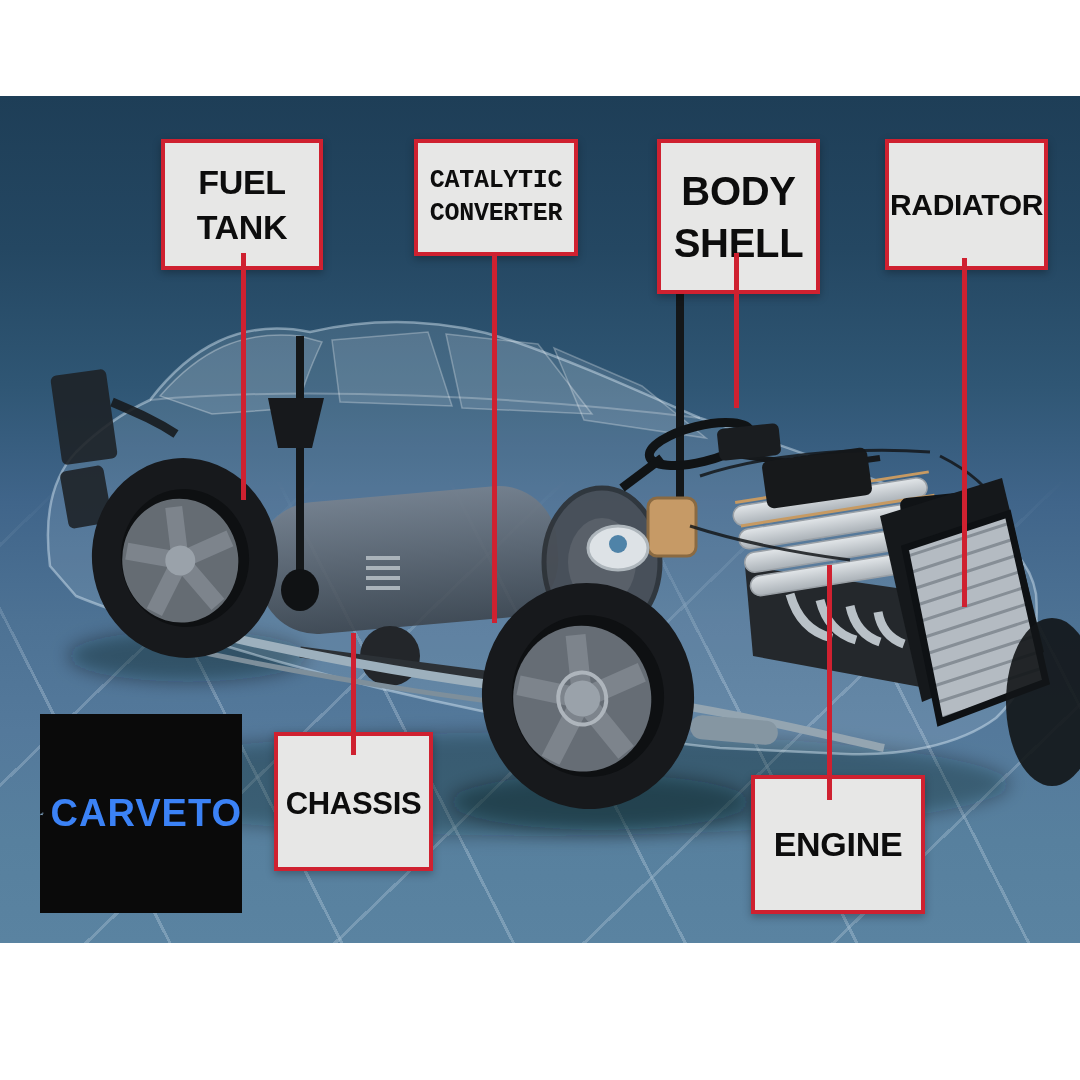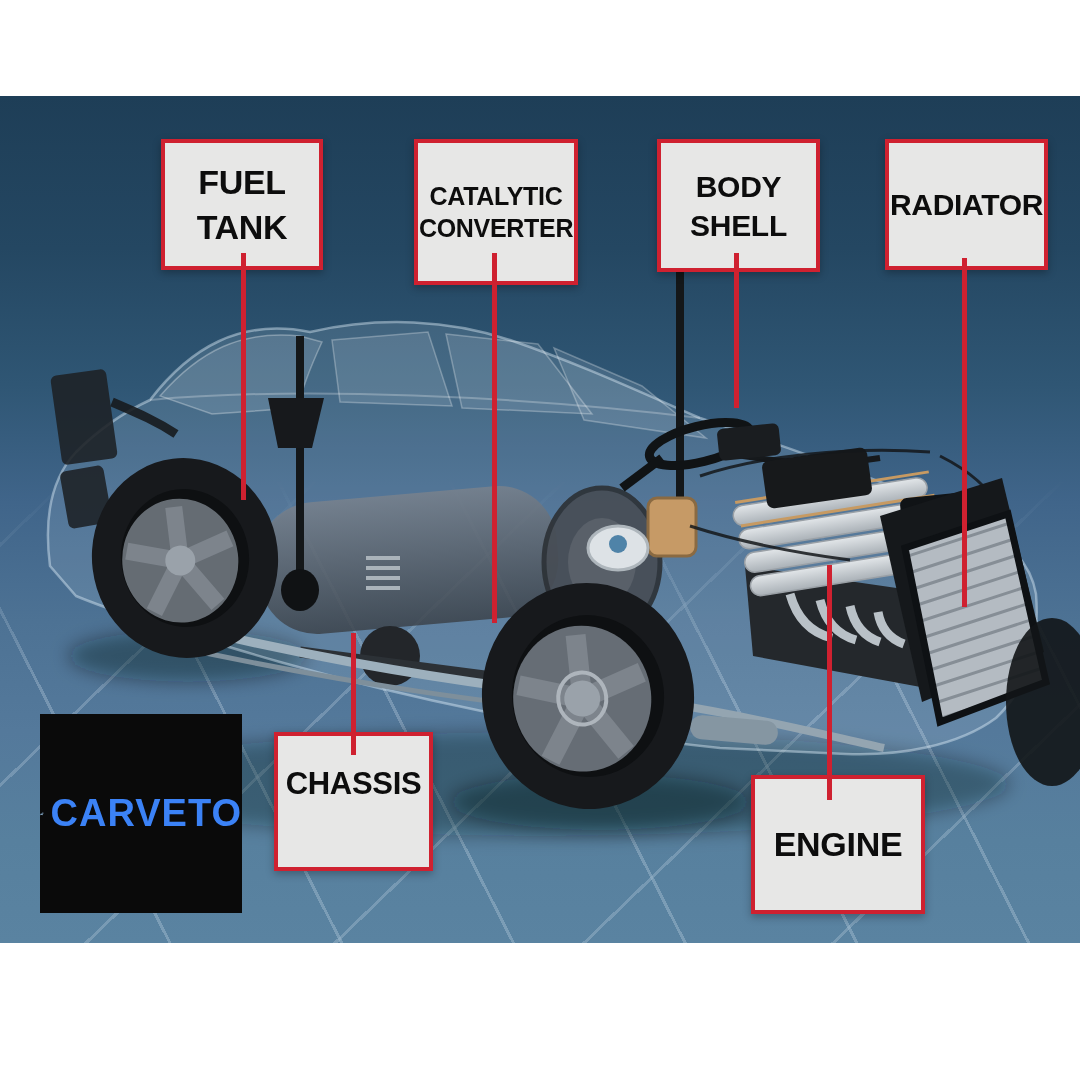--- a/index.html
+++ b/index.html
@@ -181,24 +181,24 @@
   </svg>
 
   <div class="leader" style="left:241px;top:253px;height:247px;"></div>
   <div class="leader" style="left:492px;top:253px;height:370px;"></div>
   <div class="leader" style="left:734px;top:253px;height:155px;"></div>
   <div class="leader" style="left:962px;top:258px;height:349px;"></div>
   <div class="leader" style="left:351px;top:633px;height:122px;"></div>
   <div class="leader" style="left:827px;top:565px;height:235px;"></div>
 
   <div class="label-box" style="left:161px;top:139px;width:162px;height:131px;font-size:34px;padding:0 10px;">FUEL TANK</div>
-  <div class="label-box" style="left:414px;top:139px;width:164px;height:146px;font-size:25px;padding:0 18px;">CATALYTIC CONVERTER</div>
-  <div class="label-box" style="left:657px;top:139px;width:163px;height:133px;font-size:30px;padding:0 20px;">BODY SHELL</div>
+  <div class="label-box" style="left:414px;top:139px;width:164px;height:117px;font-size:25px;padding:0 18px;font-family:Liberation Mono, monospace;">CATALYTIC CONVERTER</div>
+  <div class="label-box" style="left:657px;top:139px;width:163px;height:155px;font-size:40px;padding:0 20px;">BODY SHELL</div>
   <div class="label-box" style="left:885px;top:139px;width:163px;height:131px;font-size:30px;">RADIATOR</div>
-  <div class="label-box" style="left:274px;top:732px;width:159px;height:139px;font-size:31px;align-items:flex-start;padding-top:28px;">CHASSIS</div>
+  <div class="label-box" style="left:274px;top:732px;width:159px;height:139px;font-size:31px;align-items:flex-start;padding-top:48px;">CHASSIS</div>
   <div class="label-box" style="left:751px;top:775px;width:174px;height:139px;font-size:34px;">ENGINE</div>
 
   <div id="logo" style="background: rgb(10, 10, 10);">
     <svg width="48" height="44" viewBox="0 0 48 44">
       <path d="M8,23 q2,-10 12,-10 h6 q10,0 12,10" fill="#7d9cb8"></path>
       <rect x="3" y="22" width="36" height="12" rx="3.5" fill="#7d9cb8"></rect>
       <rect x="10" y="15.5" width="16" height="6" rx="2" fill="#10202e"></rect>
       <rect x="6" y="25" width="6.5" height="3.5" rx="1.5" fill="#10202e"></rect>
       <rect x="29.5" y="25" width="6.5" height="3.5" rx="1.5" fill="#10202e"></rect>
       <rect x="5" y="34" width="7" height="4" rx="1.5" fill="#7d9cb8"></rect>

